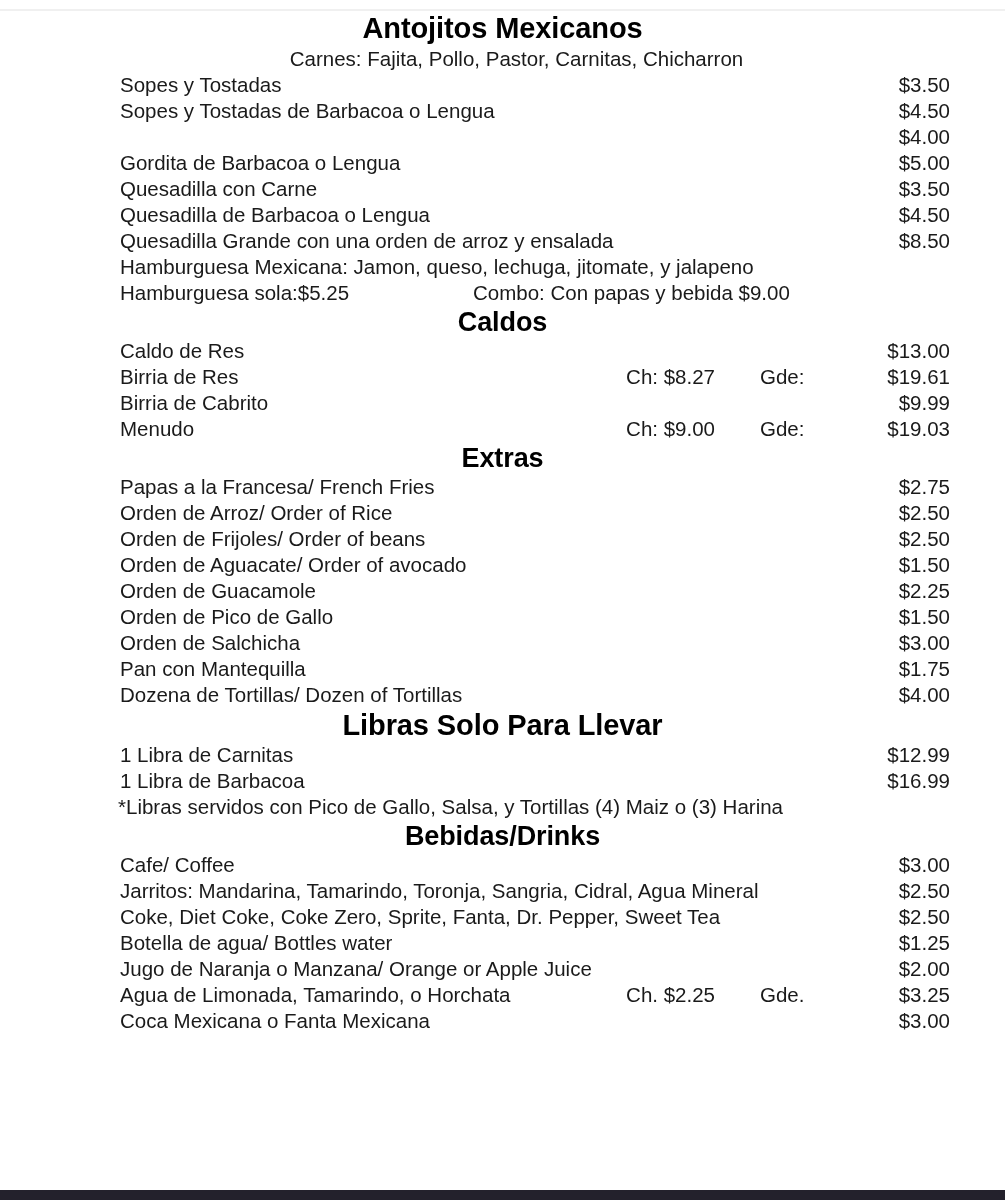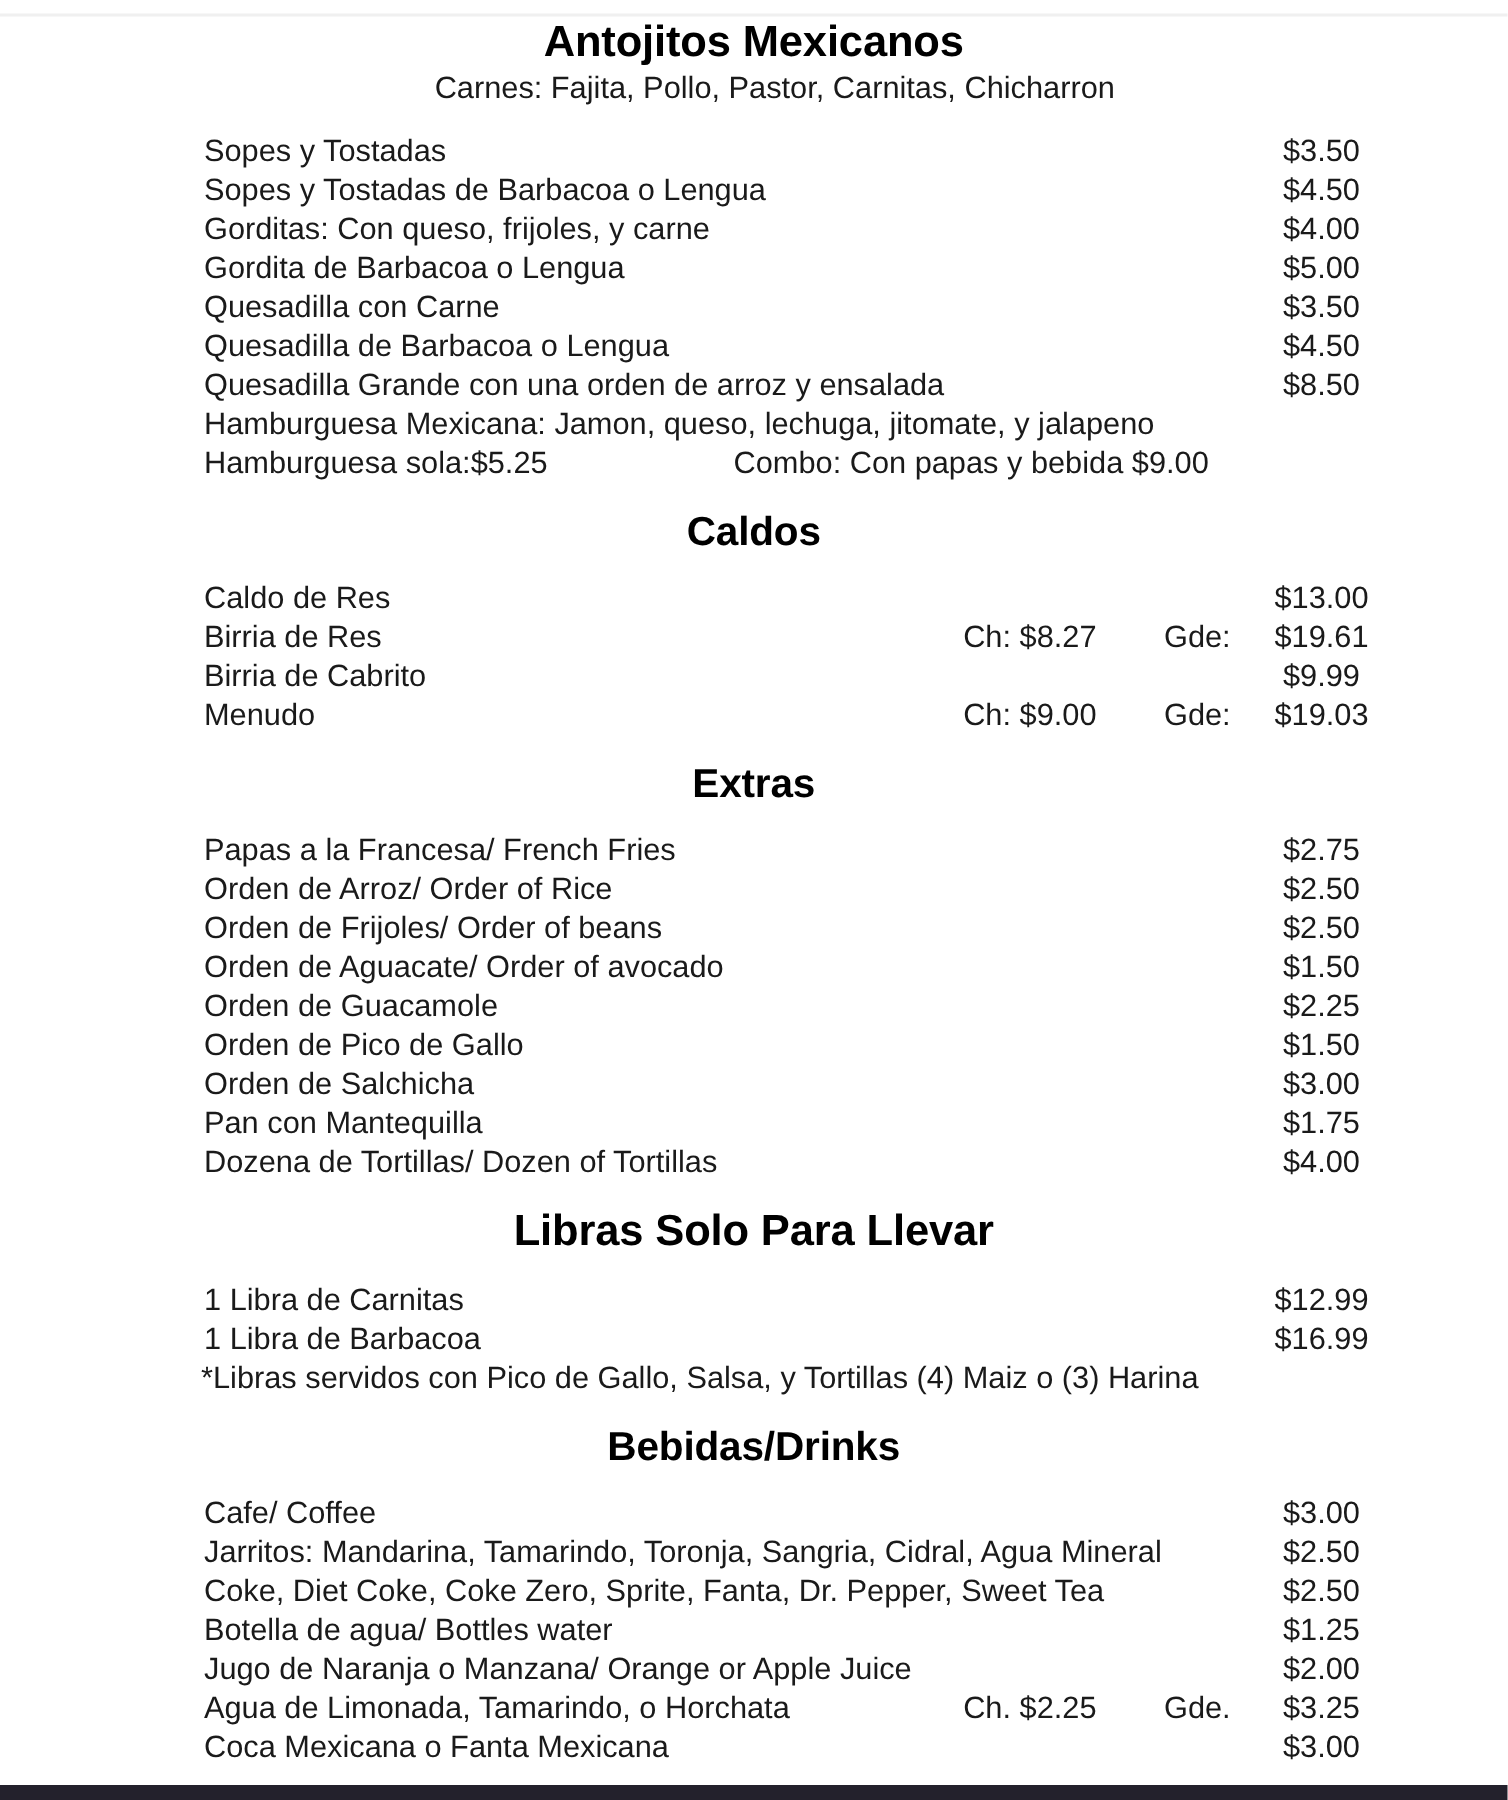--- a/index.html
+++ b/index.html
@@ -60,41 +60,41 @@
 
   .subtitle {
     text-align: center;
     font-size: 20.5px;
     line-height: 27px;
     color: #1a1a1a;
     margin: 0;
     padding-left: 28px;
   }
 
-  .rows { margin: 16px; padding: 0; }
+  .rows { margin: 0; padding: 0; }
 
   .row {
     position: relative;
     height: 26px;
     line-height: 26px;
     font-size: 20.5px;
     color: #1a1a1a;
     white-space: nowrap;
   }
   .row .name {
     position: absolute;
     left: 120px;
     top: 0;
   }
   .row .price {
     position: absolute;
     left: 780px;
     width: 170px;
     top: 0;
-    text-align: center;
+    text-align: right;
   }
   .row .ch {
     position: absolute;
     left: 600px;
     width: 115px;
     top: 0;
     text-align: right;
   }
   .row .gde {
     position: absolute;
@@ -122,21 +122,20 @@
         <div class="rows">
           <div class="row">
             <span class="name">Sopes y Tostadas</span>
             <span class="price">$3.50</span>
           </div>
           <div class="row">
             <span class="name">Sopes y Tostadas de Barbacoa o Lengua</span>
             <span class="price">$4.50</span>
           </div>
           <div class="row">
-            <span class="name">Gorditas: Con queso, frijoles, y carne</span>
             <span class="price">$4.00</span>
           </div>
           <div class="row">
             <span class="name">Gordita de Barbacoa o Lengua</span>
             <span class="price">$5.00</span>
           </div>
           <div class="row">
             <span class="name">Quesadilla con Carne</span>
             <span class="price">$3.50</span>
           </div>

